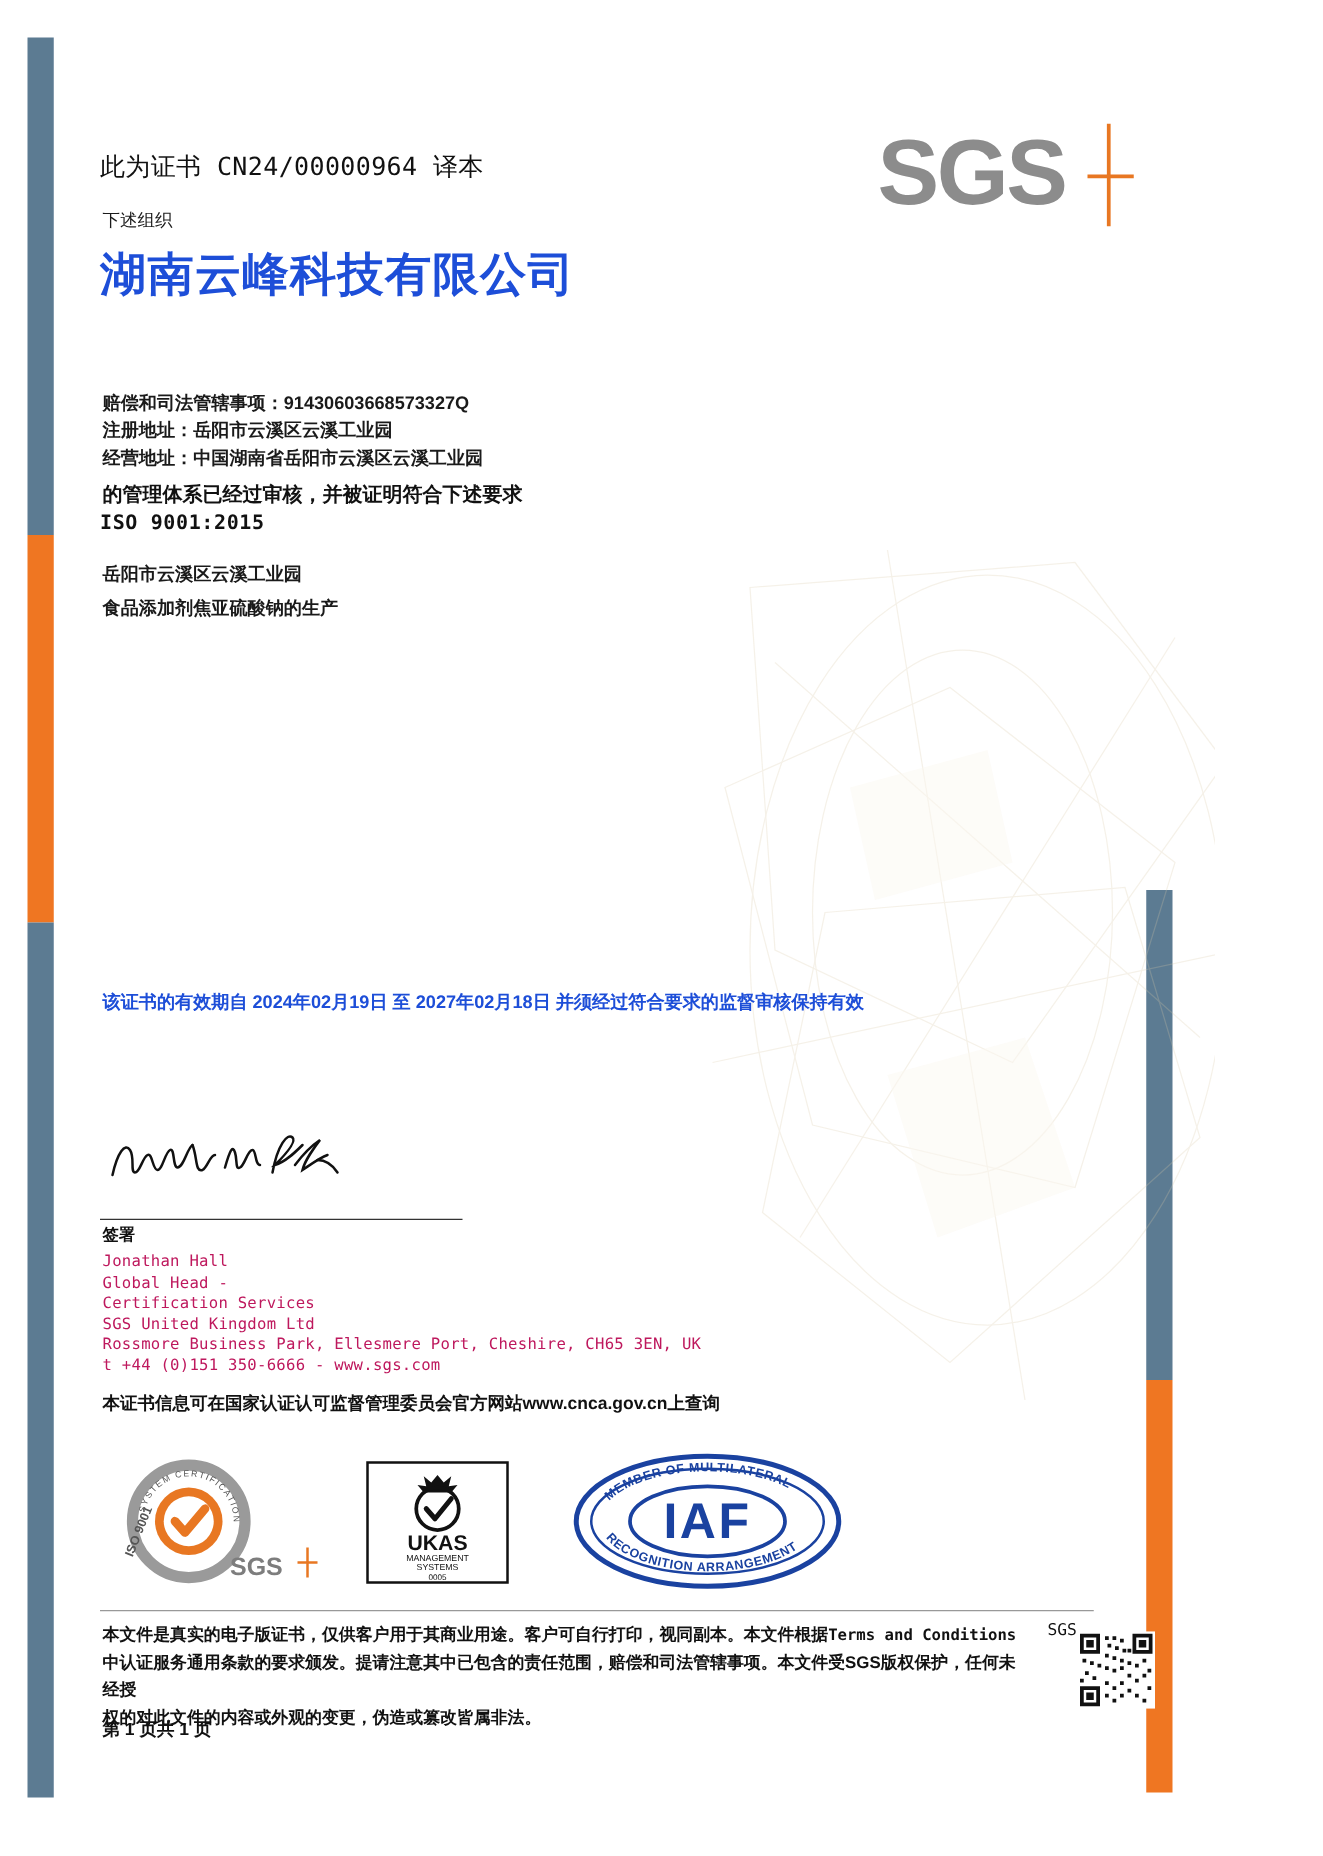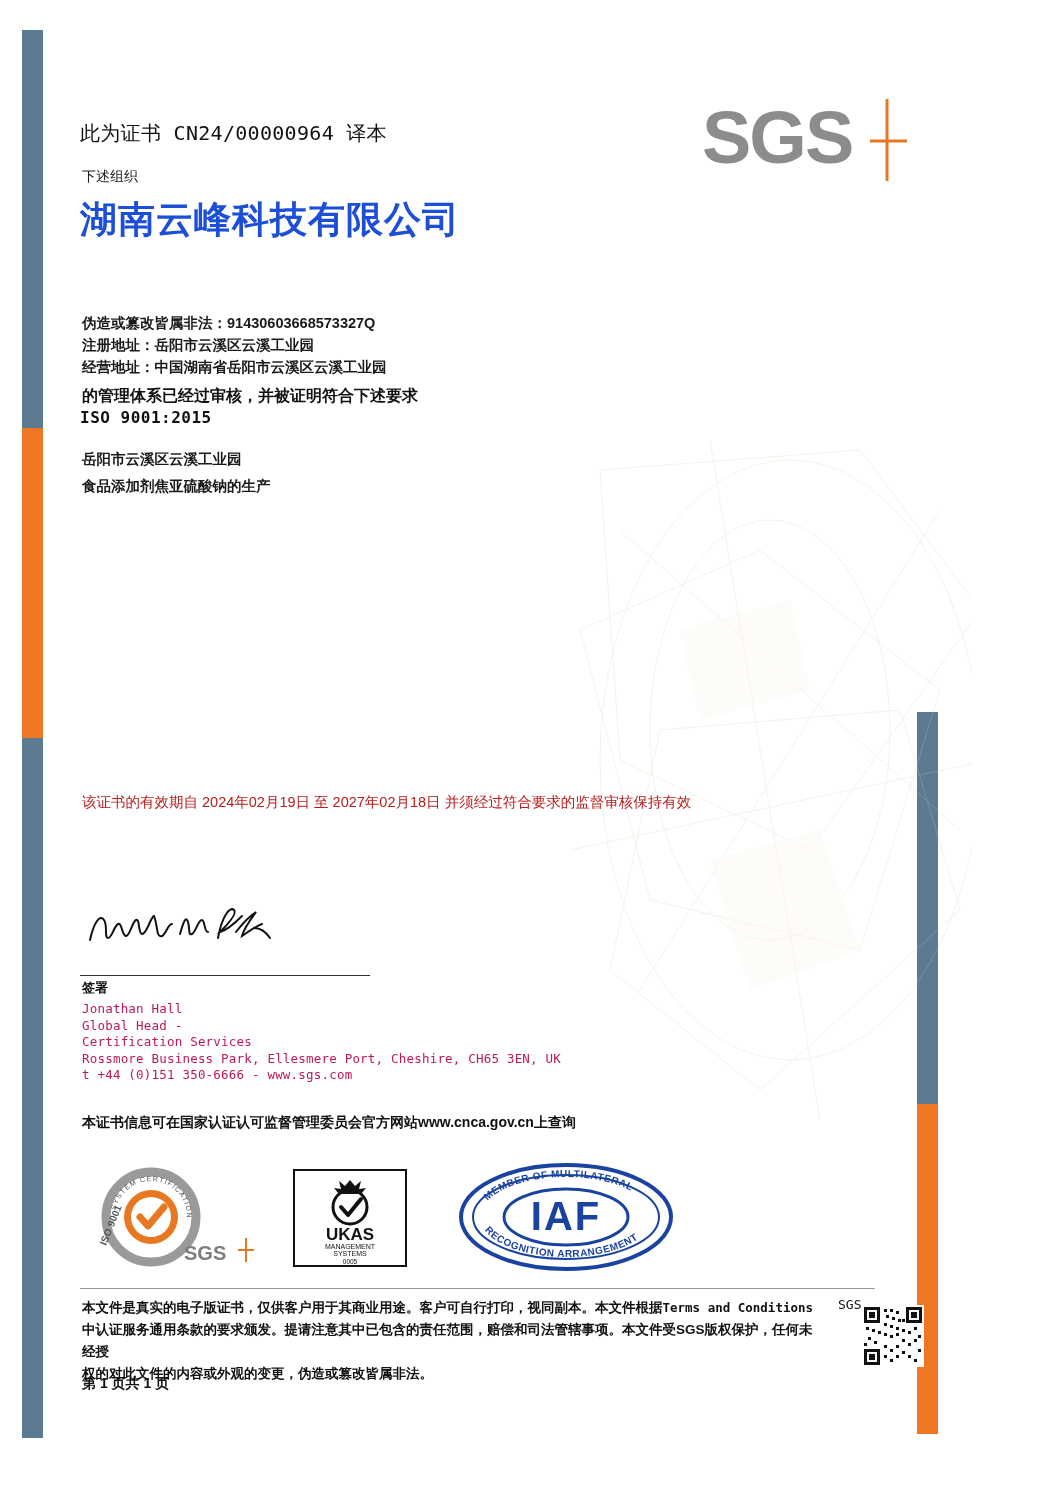--- a/index.html
+++ b/index.html
@@ -131,22 +131,22 @@
     font-weight: bold;
     color: #1a1a1a;
   }
 
   
   .validity {
     position: absolute;
     left: 82px; top: 790px;
     font-size: 14.5px;
     line-height: 24px;
-    color: #b91c1c;
-    font-weight: normal;
+    color: #1d4ed8;
+    font-weight: bold;
   }
 
   
   .signature-img {
     position: absolute;
     left: 84px; top: 898px;
     width: 200px; height: 60px;
   }
   .sign-rule {
     position: absolute;
@@ -259,21 +259,21 @@
   <svg class="sgs-logo" viewBox="0 0 210 90">
     <text class="sgs-logo-text" x="0" y="68">SGS</text>
     <line x1="185" y1="4" x2="185" y2="86" stroke="#e87722" stroke-width="3"></line>
     <line x1="168" y1="46" x2="205" y2="46" stroke="#e87722" stroke-width="3"></line>
   </svg>
 
   <div class="label-org">下述组织</div>
   <div class="company-name">湖南云峰科技有限公司</div>
 
   <div class="info-block">
-    <div class="line">伪造或篡改皆属非法：91430603668573327Q</div>
+    <div class="line">赔偿和司法管辖事项：91430603668573327Q</div>
     <div class="line">注册地址：岳阳市云溪区云溪工业园</div>
     <div class="line">经营地址：中国湖南省岳阳市云溪区云溪工业园</div>
   </div>
 
   <div class="statement">的管理体系已经过审核，并被证明符合下述要求</div>
   <div class="standard">ISO 9001:2015</div>
   <div class="scope-label">岳阳市云溪区云溪工业园</div>
   <div class="scope-text">食品添加剂焦亚硫酸钠的生产</div>
 
   <div class="validity">
@@ -291,20 +291,21 @@
     </g>
   </svg>
 
   <div class="sign-rule"></div>
   <div class="sign-label">签署</div>
 
   <div class="sign-details">
     <div>Jonathan Hall</div>
     <div>Global Head -</div>
     <div>Certification Services</div>
+    <div>SGS United Kingdom Ltd</div>
     <div>Rossmore Business Park, Ellesmere Port, Cheshire, CH65 3EN, UK</div>
     <div>t +44 (0)151 350-6666 - www.sgs.com</div>
   </div>
 
   <div class="cnca-line">本证书信息可在国家认证认可监督管理委员会官方网站www.cnca.gov.cn上查询</div>
 
   <svg class="marks" viewBox="0 0 640 115">
 
     <g>
       <path d="M75 57 m-45,0 a45,45 0 1,1 90,0 a45,45 0 1,1 -90,0" fill="none" stroke="#9a9a9a" stroke-width="9"></path>

